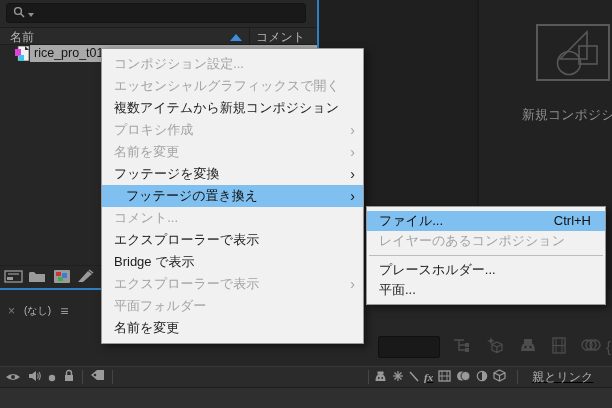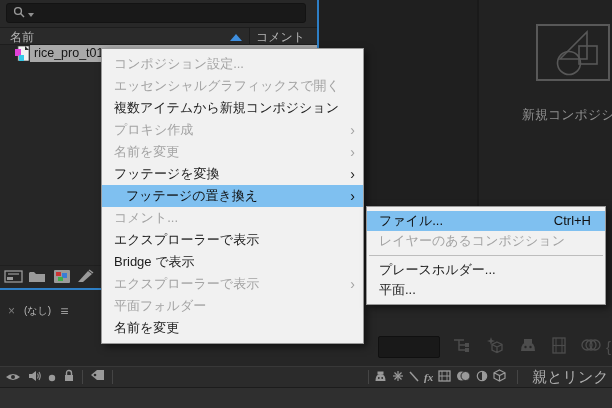--- a/index.html
+++ b/index.html
@@ -46,23 +46,23 @@
   .tl-tab { position:absolute; left:8px; top:13px; display:flex; align-items:center; gap:9px; }
   .tl-close { color:#7d7d7d; font-size:12px; }
   .tl-label { color:#b8b8b8; font-size:10px; }
   .tl-menu { color:#9a9a9a; font-size:14px; }
   .tl-field { position:absolute; left:378px; top:46px; width:62px; height:22px;
     background:#191919; border:1px solid #101010; border-radius:2px; }
   .tl-dimicons { position:absolute; left:452px; top:46px; display:flex; align-items:center; gap:14px; }
   .tl-headers { position:absolute; left:0; top:76px; width:612px; height:22px; background:#2b2b2b;
     border-top:1px solid #383838; border-bottom:1px solid #1c1c1c; }
   .hdr-left { position:absolute; left:5px; top:0; height:20px; display:flex; align-items:center; gap:7px; }
-  .hdr-right { position:absolute; left:368px; top:0; height:20px; display:flex; align-items:center; gap:5px; }
+  .hdr-right { position:absolute; left:368px; top:0; height:20px; display:flex; align-items:center; gap:5px;text-decoration:underline; }
   .vdiv { width:1px; height:14px; background:#454545; }
-  .parent-link { color:#b0b0b0; font-size:15px; margin-left:9px; white-space:nowrap; }
+  .parent-link { color:#b0b0b0; font-size:12px; margin-left:9px; white-space:nowrap; }
   .fx-glyph { color:#a5a5a5; font-size:11px; font-style:italic; font-weight:bold; font-family:"Liberation Serif","DejaVu Serif",serif; }
   .tl-bottom { position:absolute; left:0; top:98px; width:612px; height:20px; background:#2f2f2f; }
   .brace-cut { position:absolute; left:606px; top:48px; color:#4d4d4d; font-size:15px; }
 
   
   .ctx-menu { position:absolute; left:101px; top:48px; width:263px; background:var(--menu-bg);
     border:1px solid #999; box-shadow:3px 3px 7px rgba(0,0,0,0.5); padding:4px 0; z-index:10; }
   .ctx-item { position:relative; height:22px; line-height:22px; padding:0 24px 0 12px;
     font-size:13px; white-space:nowrap; }
   .ctx-item.en { color:var(--menu-text); }

